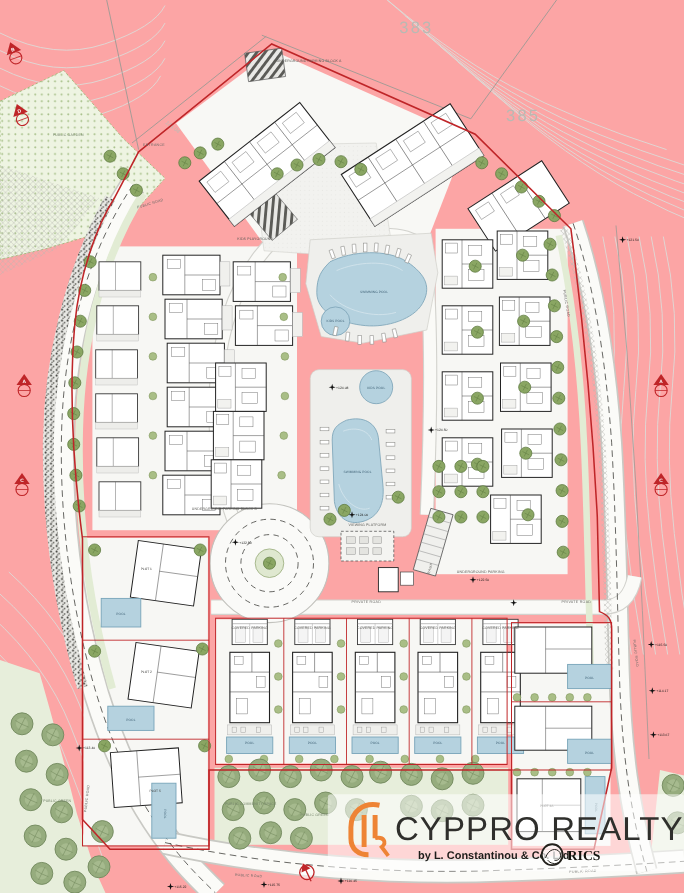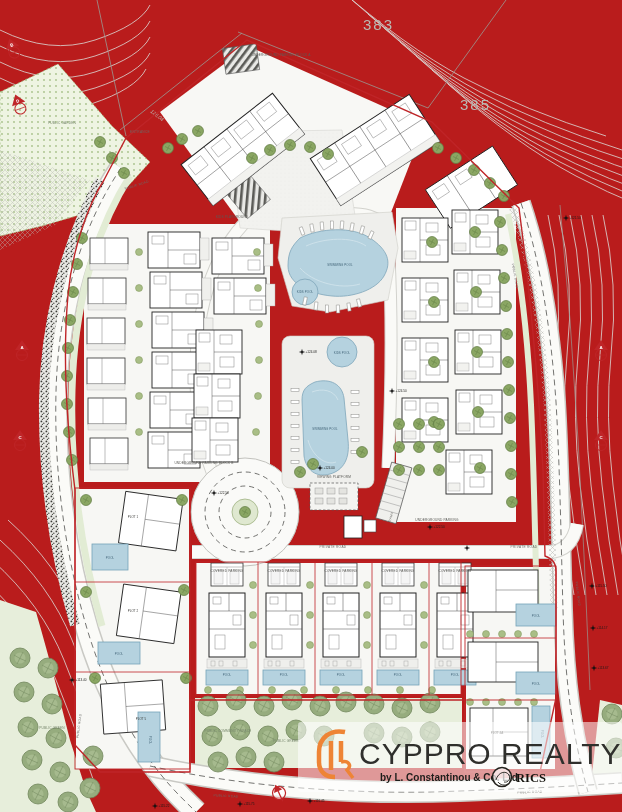--- a/index.html
+++ b/index.html
@@ -1,16 +1,16 @@
 <!DOCTYPE html>
 <html><head>
 <meta charset="utf-8">
 <style>
   html,body{margin:0;padding:0;background:#e8e8e8;}
-  .canvas{position:relative;width:622px;height:812px;background:#b91c1c;overflow:hidden;
+  .canvas{position:relative;width:622px;height:812px;background:#fca5a5;overflow:hidden;
           font-family:"Liberation Sans",sans-serif;}
   svg{display:block}
   text{font-family:"Liberation Sans",sans-serif;}
   .parcel{font-size:15px;fill:#b9b9b3;letter-spacing:2px;}
   .cnum{font-size:5px;fill:#bcbcb6;font-style:italic;}
   .cnum2{font-size:6.5px;fill:#b4b4ae;font-style:italic;}
   .lbl{font-size:3.2px;fill:#5a5a56;letter-spacing:.15px;text-anchor:middle;}
   .lblg{font-size:3.2px;fill:#74846a;letter-spacing:.15px;text-anchor:middle;}
   .road{font-size:3.2px;fill:#6a6a66;letter-spacing:.3px;text-anchor:middle;}
   .pool{font-size:2.9px;fill:#44667a;letter-spacing:.1px;text-anchor:middle;}

